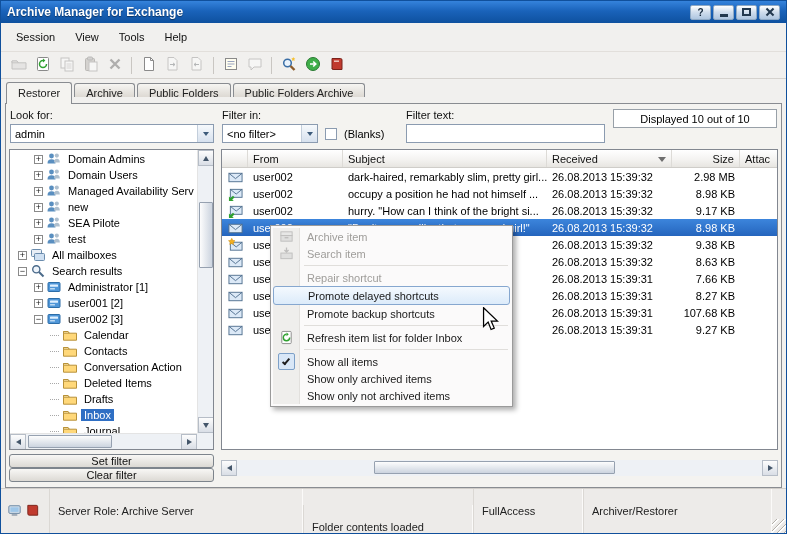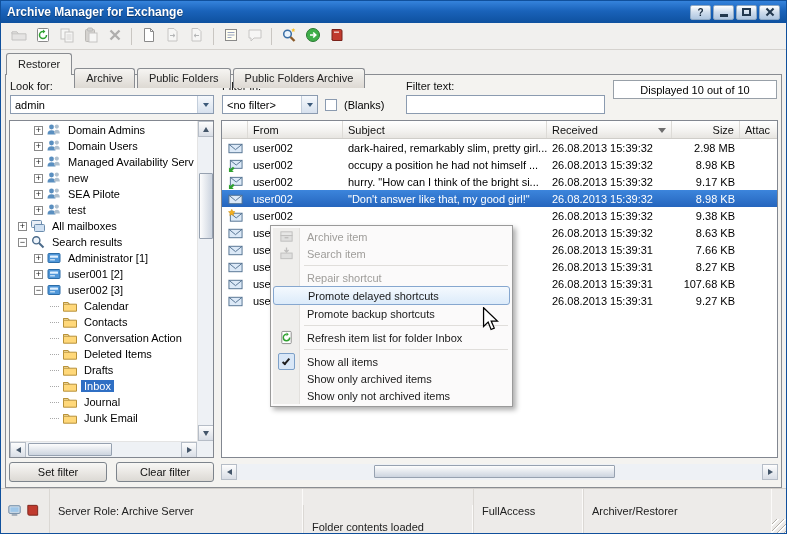--- a/index.html
+++ b/index.html
@@ -23,21 +23,21 @@
   .menu-item{padding:4px 10px;color:#111;}
   .toolbar{flex:0 0 27px;display:flex;align-items:center;background:#f1f0ee;padding:0 6px;border-bottom:1px solid #d5d2ce;gap:1px;}
   .tbtn{width:23px;height:23px;display:flex;align-items:center;justify-content:center;border-radius:2px;}
   .tbtn svg{width:16px;height:16px;}
   .tbtn.disabled{opacity:.42;filter:grayscale(.9);}
   .tsep{width:1px;height:17px;background:#c9c6c2;margin:0 4px;}
 
   
   .client{flex:1;display:flex;flex-direction:column;padding:3px 4px 0;min-height:0;background:#f1f0ee;}
   .tab-bar{display:flex;height:21px;padding-left:1px;position:relative;z-index:3;}
-  .tab{height:20px;margin-top:15px;padding:3px 11px 0;border:1px solid #898c91;border-bottom:none;border-radius:3px 3px 0 0;background:linear-gradient(#f6f5f2,#ddd9d3);margin-right:2px;color:#222;}
+  .tab{height:14px;margin-top:1px;padding:3px 11px 0;border:1px solid #898c91;border-bottom:none;border-radius:3px 3px 0 0;background:linear-gradient(#f6f5f2,#ddd9d3);margin-right:2px;color:#222;}
   .tab.active{height:22px;margin-top:0;margin-bottom:-1px;padding-top:4px;background:#f4f3f0;}
   .page{flex:1;border:1px solid #898c91;background:#f4f3f0;display:flex;flex-direction:column;padding:3px;min-height:0;position:relative;z-index:1;}
 
   
   .filter-row{display:flex;gap:8px;padding:2px 1px 6px;}
   .fcol{display:flex;flex-direction:column;gap:3px;}
   .fcol1{width:204px;} .fcol2{width:176px;} .fcol3{flex:1;} .fcol4{width:164px;}
   .flabel{color:#111;}
   .ctrl-line{display:flex;align-items:center;gap:7px;}
   .combo{height:19px;border:1px solid #8b9bb0;background:#fff;display:flex;align-items:center;flex:1;}
@@ -90,21 +90,21 @@
   .lcell{display:block;padding:0 5px;white-space:nowrap;overflow:hidden;}
   .lcell svg{width:15px;height:15px;display:block;margin-top:1px;}
   .c0{flex:0 0 26px;padding:0 2px 0 6px;}
   .c1{flex:0 0 95px;} .c2{flex:0 0 204px;} .c3{flex:0 0 125px;}
   .c4{flex:0 0 68px;text-align:right;justify-content:flex-end;}
   .c5{flex:1;border-right:none;}
   .sort-arrow{position:absolute;right:5px;top:7px;width:0;height:0;border-left:4px solid transparent;border-right:4px solid transparent;border-top:5px solid #6e6e6e;}
 
   
   .bottom-row{flex:0 0 24px;display:flex;align-items:center;gap:7px;padding:2px 0 2px;}
-  .btns{width:205px;display:flex;gap:9px;}
+  .btns{width:205px;display:flex;flex-direction:column;}
   .btn{flex:1;height:20px;border:1px solid #7d848c;border-radius:3px;background:linear-gradient(#f8f7f5,#dcd9d4);display:flex;align-items:center;justify-content:center;color:#111;}
   .list-hscroll{flex:1;height:16px;background:#eef1f5;display:flex;}
 
   
   .statusbar{flex:0 0 23px;display:flex;align-items:center;background:#edebe9;border-top:1px solid #d0cdc9;color:#222;}
   .sb-icons{width:48px;display:flex;gap:3px;padding:0 6px;align-items:center;}
   .sb-icons svg{width:15px;height:15px;}
   .sb-sec{height:100%;display:flex;align-items:center;padding:0 8px;border-left:1px solid #dbd8d4;box-shadow:-1px 0 0 #fbfaf9 inset;white-space:nowrap;overflow:hidden;}
   .sb-sec1{width:254px;} .sb-sec2{width:170px;margin-top:32px;} .sb-sec3{width:110px;} .sb-sec4{flex:1;}
   .grip{width:14px;height:14px;align-self:flex-end;margin-left:auto;background:repeating-linear-gradient(135deg,transparent 0 3px,#b3afa9 3px 4px,#fff 4px 5px);}
@@ -141,20 +141,26 @@
         </span>
       <span class="winbtn">
           <span class="glyph-max"></span>
         </span>
       <span class="winbtn">
           <span class="glyph-cls"></span>
         </span>
     </span>
   </div>
 
+  <div class="menubar">
+      <div class="menu-item">Session</div>
+      <div class="menu-item">View</div>
+      <div class="menu-item">Tools</div>
+      <div class="menu-item">Help</div>
+    </div>
 
   <div class="toolbar">
       <div class="tbtn disabled">
         <span><svg viewBox="0 0 16 16">
             <path d="M1 5 h5 l1.3 1.8 H15 V13 H1 z" fill="#d9d4cc" stroke="#8a857c"></path>
             <path d="M1 5 h5 l1.3 1.8 H1 z" fill="#e9e5de" stroke="#8a857c"></path>
           </svg></span>
       </div>
       <div class="tbtn">
         <span><svg viewBox="0 0 16 16">

